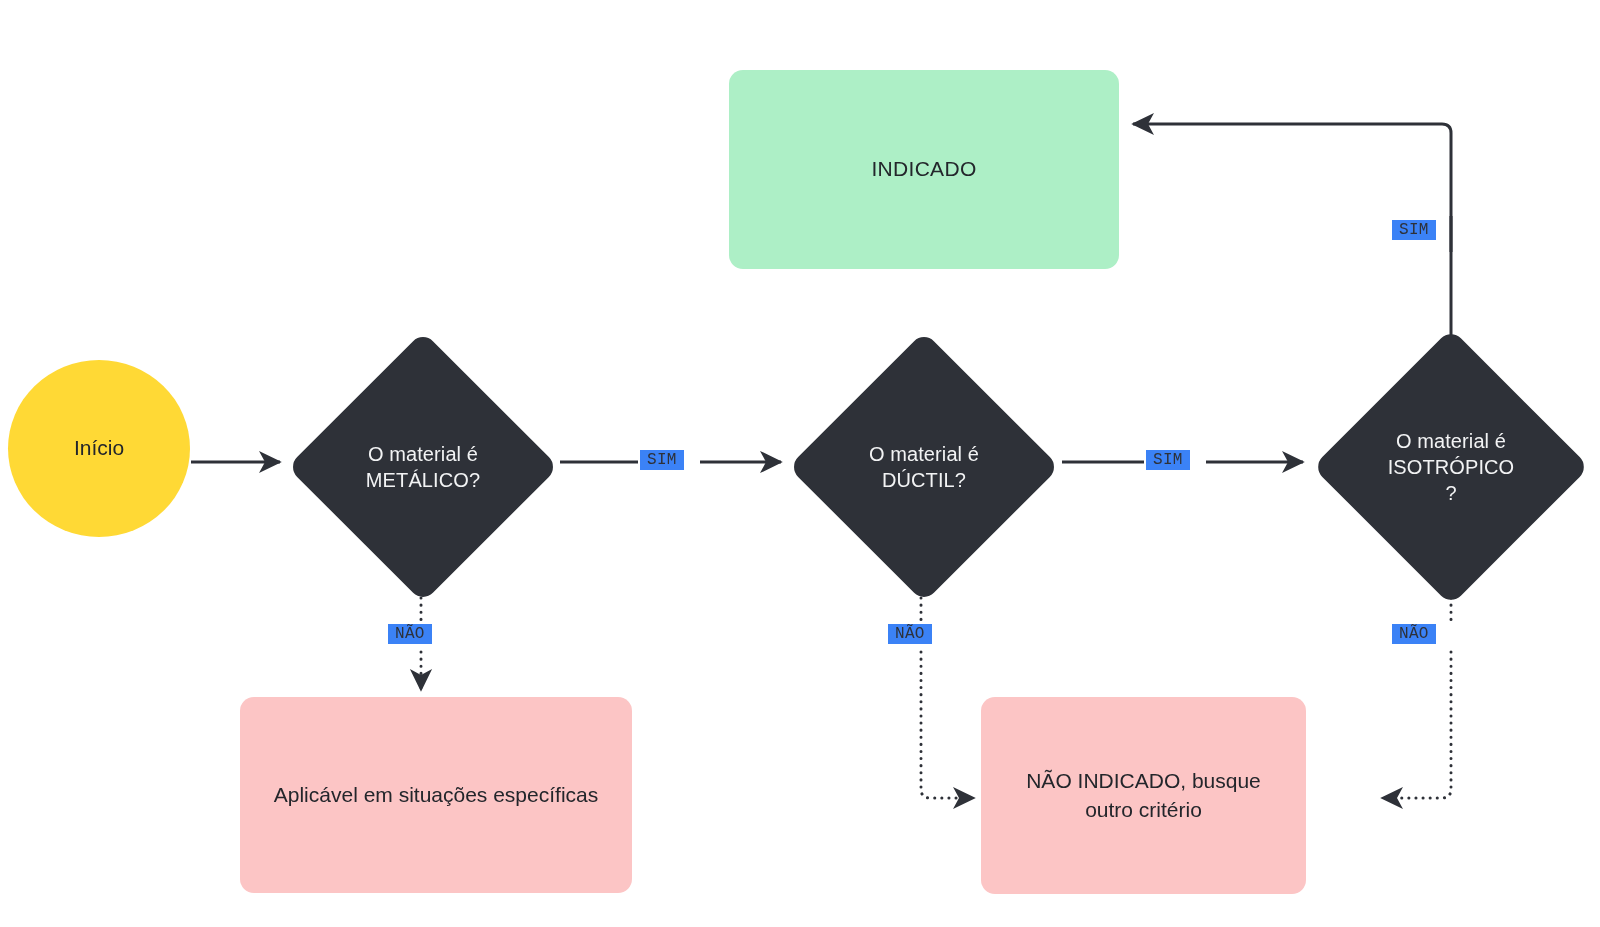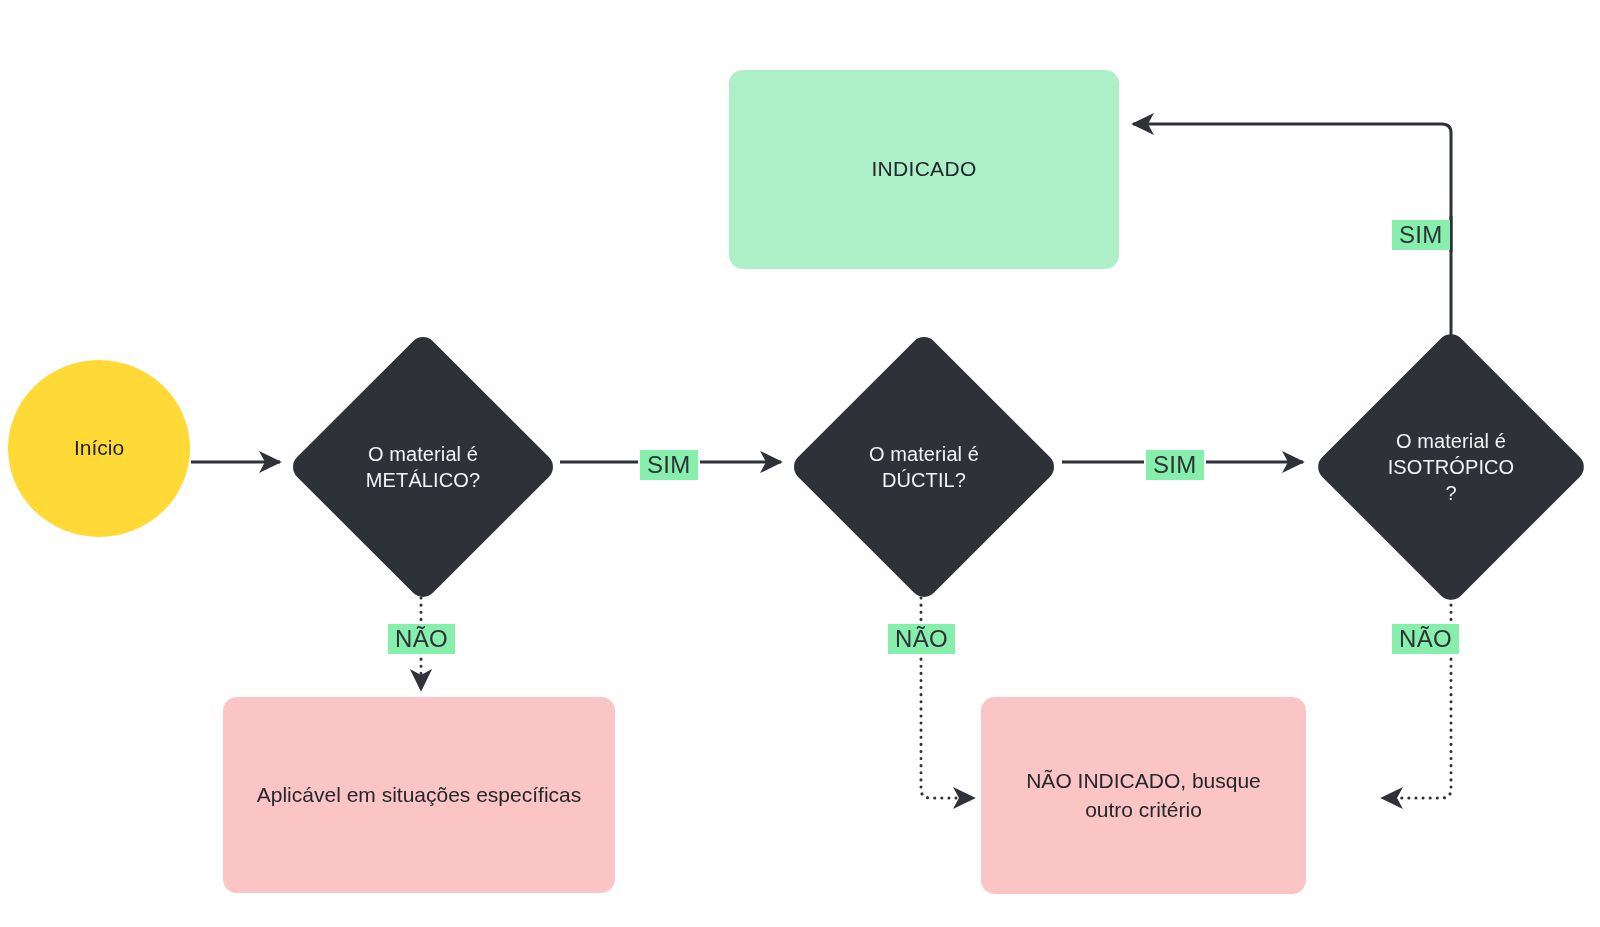--- a/index.html
+++ b/index.html
@@ -120,44 +120,45 @@
     height: 199px;
     background: #ADEFC6;
     margin-top: 44px;
   }
   #box-indicado .node-label {
     font-size: 21px;
     letter-spacing: 0.3px;
   }
 
   #box-aplicavel {
-    left: 223px;
+    left: 240px;
     top: 697px;
     width: 392px;
     height: 196px;
     background: #FCC5C5;
   }
 
   #box-nao-indicado {
     left: 981px;
     top: 697px;
     width: 325px;
     height: 197px;
     background: #FCC5C5;
   }
 
   
   .edge-label {
     position: absolute;
     color: #2E3138;
-    font-size: 24px;
-    background: #86efac;
+    font-size: 16px;
+    background: #3b82f6;
     padding: 1px 7px;
     white-space: nowrap;
     letter-spacing: 0.3px;
+    font-family: Liberation Mono, monospace;
   }
   #label-sim-1 { left: 640px; top: 450px; }
   #label-sim-2 { left: 1146px; top: 450px; }
   #label-sim-3 { left: 1392px; top: 220px; }
   #label-nao-1 { left: 388px; top: 624px; }
   #label-nao-2 { left: 888px; top: 624px; }
   #label-nao-3 { left: 1392px; top: 624px; }
 </style>
 </head>
 <body>

